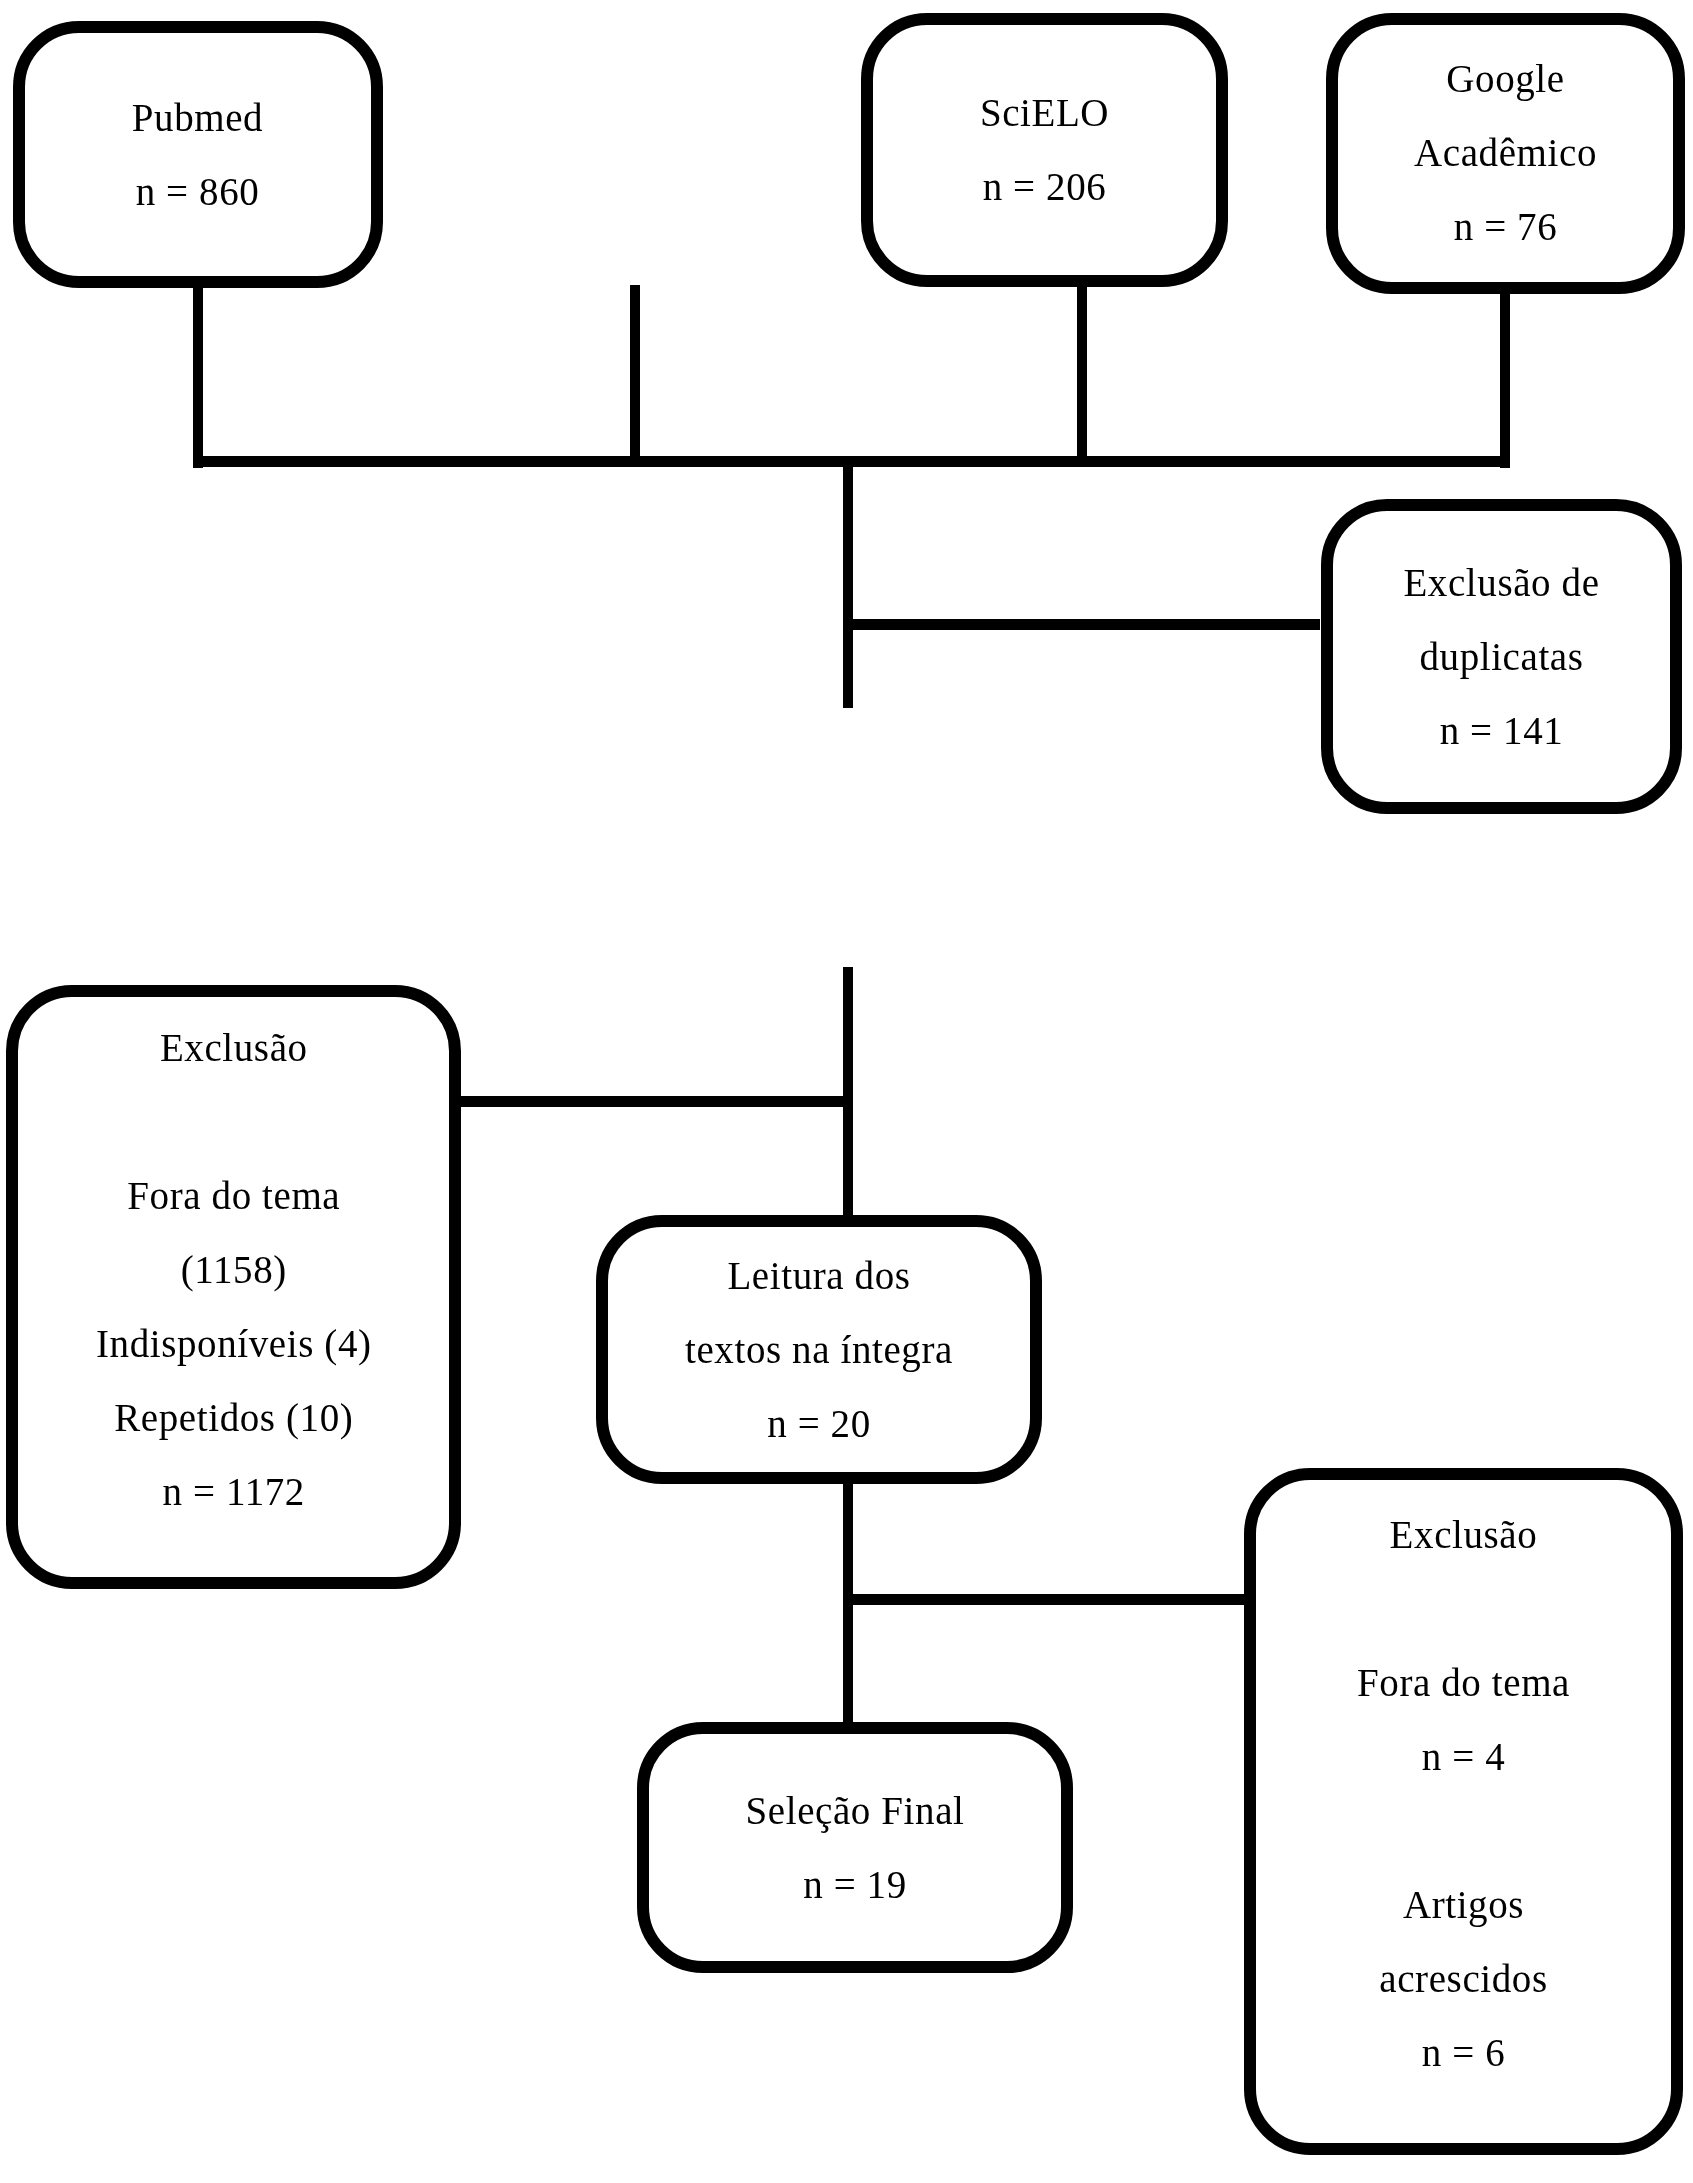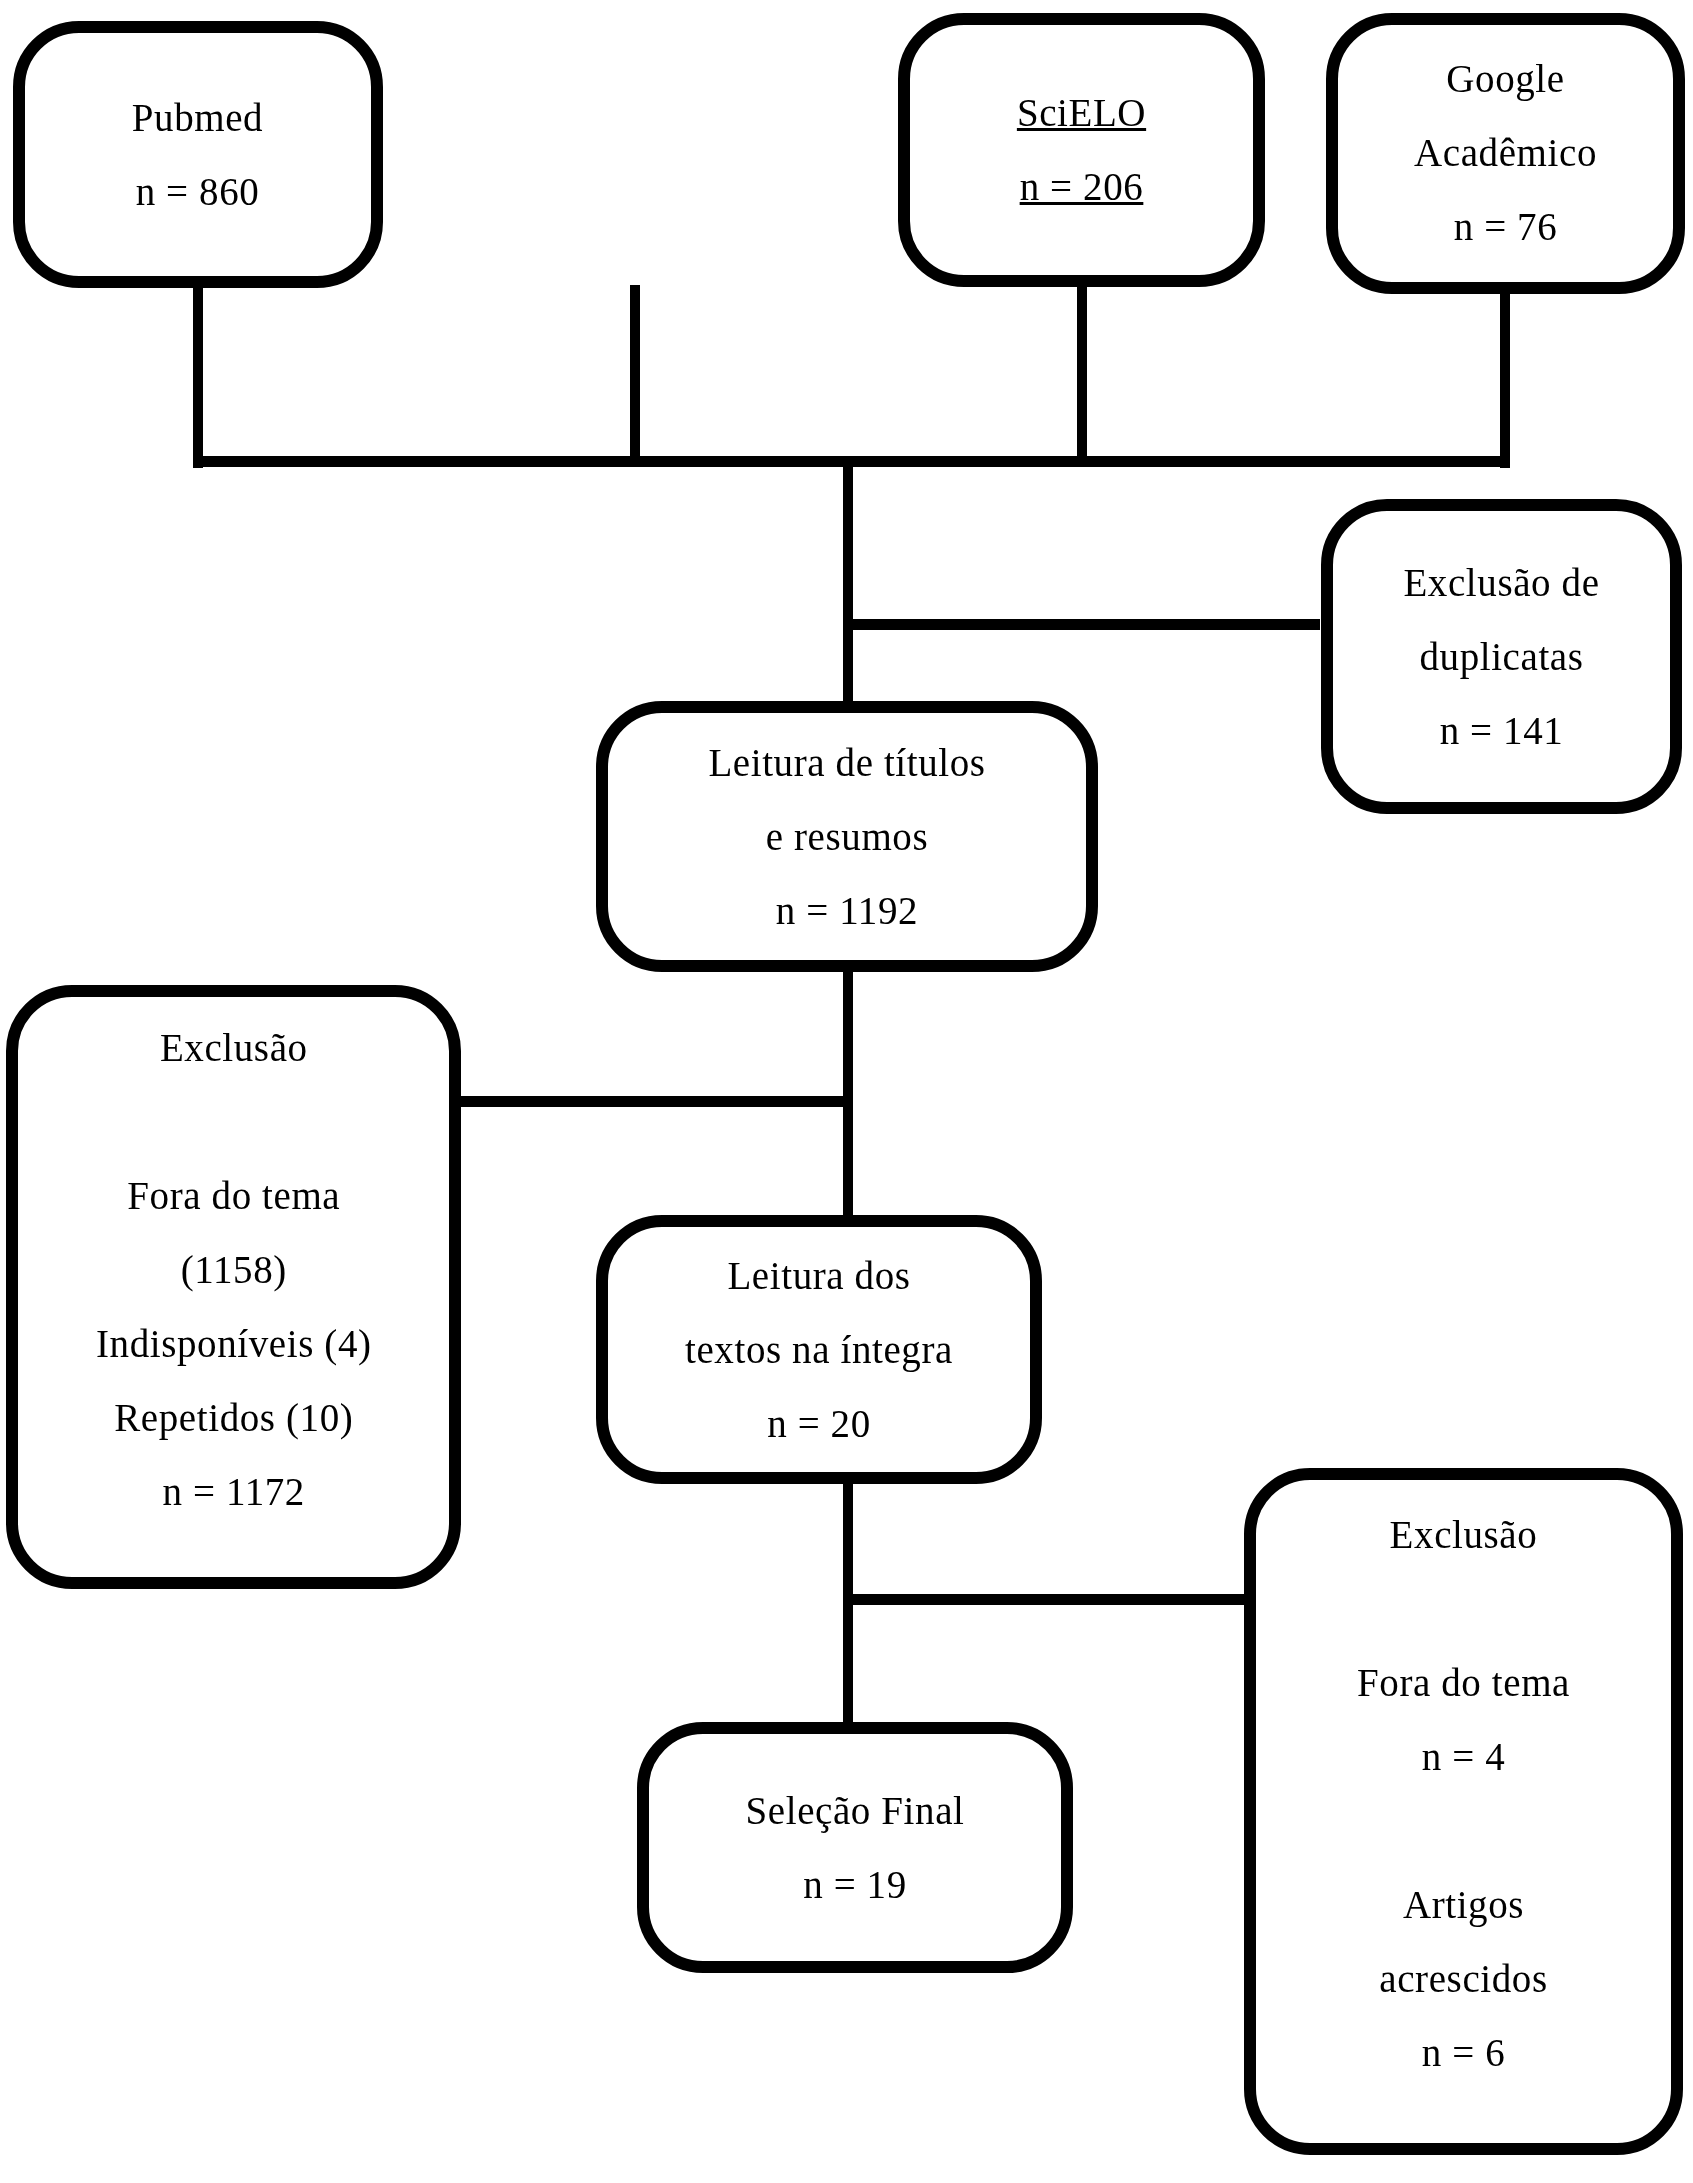--- a/index.html
+++ b/index.html
@@ -58,42 +58,37 @@
   <div class="line" style="left:455px; top:1096px; width:398px; height:11.3px;"></div>
   <div class="line" style="left:843px; top:1479px; width:10px; height:247px;"></div>
   <div class="line" style="left:843px; top:1594px; width:407px; height:11.3px;"></div>
 
   <div class="node" style="left:12.5px; top:21px; width:370px; height:267px;">
     <div class="node-text">Pubmed
 n = 860</div>
   </div>
 
 
-  <div class="node" style="left:898px; top:12.5px; width:367px; height:274px;text-decoration:underline;">
+  <div class="node" style="left:861px; top:12.5px; width:367px; height:274px;">
     <div class="node-text">SciELO
 n = 206</div>
   </div>
 
   <div class="node" style="left:1326px; top:12.5px; width:359px; height:281px;">
     <div class="node-text">Google
 Acadêmico
 n = 76</div>
   </div>
 
   <div class="node" style="left:1321px; top:499px; width:361px; height:315px;">
     <div class="node-text">Exclusão de
 duplicatas
 n = 141</div>
   </div>
 
-  <div class="node" style="left:596px; top:701px; width:502px; height:271px;">
-    <div class="node-text">Leitura de títulos
-e resumos
-n = 1192</div>
-  </div>
 
   <div class="node shift-up" style="left:6.3px; top:985px; width:455px; height:604px;">
     <div class="node-text">Exclusão
 
 Fora do tema
 (1158)
 Indisponíveis (4)
 Repetidos (10)
 n = 1172</div>
   </div>

